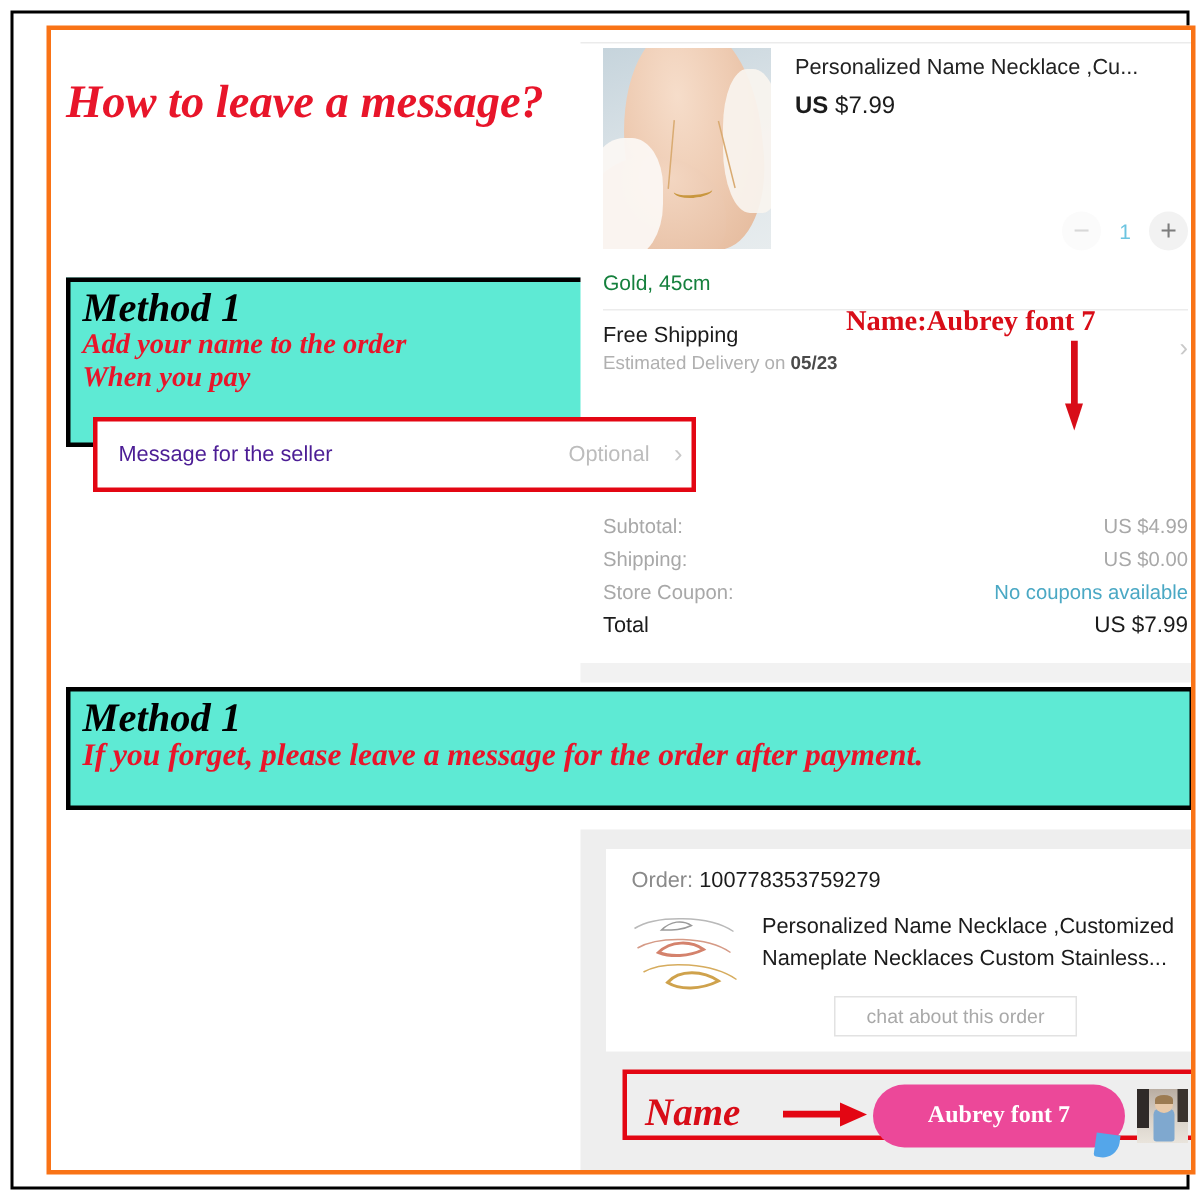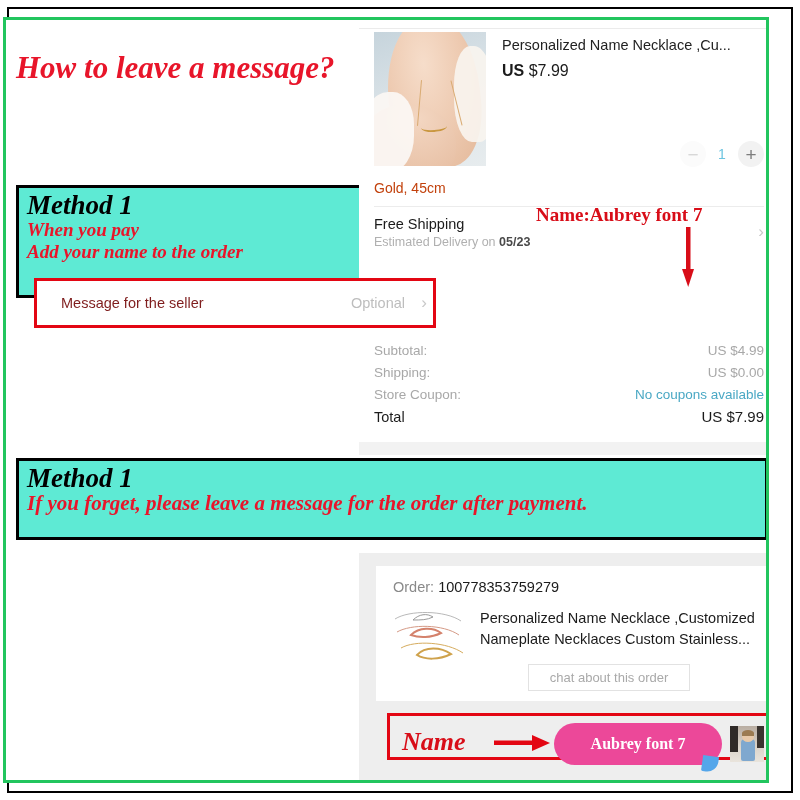--- a/index.html
+++ b/index.html
@@ -12,23 +12,23 @@
 
   
   #frame-outer {
     position: absolute;
     left: 7px; top: 7px;
     width: 786px; height: 786px;
     border: 2px solid #000000;
   }
   #frame-inner {
     position: absolute;
-    left: 3px; top: 17px;
+    left: 31px; top: 17px;
     width: 766px; height: 766px;
-    border: 3px solid #22c55e;
+    border: 3px solid #f97316;
     background: #ffffff;
     overflow: hidden;
   }
 
   
   #headline {
     position: absolute;
     left: 10px; top: 30px;
     width: 380px;
     color: #e8152a;
@@ -159,21 +159,21 @@
     width: 26px; height: 26px; border-radius: 50%;
     display: flex; align-items: center; justify-content: center;
     font-size: 19px; line-height: 1;
   }
   #qty-minus { background: #fbfbfb; color: #d8d8d8; }
   #qty-plus  { background: #f2f2f2; color: #7d7d7d; }
   #qty-value { color: #6cc4e0; font-size: 14px; min-width: 10px; text-align: center; }
 
   #variant-text {
     position: absolute; left: 15px; top: 160px;
-    color: #c2410c; font-size: 14px; text-align: center;
+    color: #15803d; font-size: 14px; text-align: center;
   }
 
   .hr-light {
     position: absolute; left: 15px; width: 390px;
     height: 1px; background: #ececec;
   }
 
   
   #shipping-row { position: absolute; left: 15px; top: 196px; width: 390px; }
   #shipping-title { color: #1b1b1b; font-size: 14.5px; }
@@ -185,21 +185,21 @@
   }
 
   
   #message-row {
     position: absolute; left: 28px; top: 258px;
     width: 402px; height: 50px;
     border: 3px solid #e30613;
     display: flex; align-items: center;
     background: #ffffff;
   }
-  #message-label { margin-left: 24px; color: #7f1d1d; font-size: 14.5px; }
+  #message-label { margin-left: 14px; color: #4c1d95; font-size: 14.5px; }
   #message-optional {
     position: absolute; right: 28px;
     color: #bdbdbd; font-size: 14.5px;
   }
   #message-chevron {
     position: absolute; right: 6px;
     color: #c9c9c9; font-size: 17px;
   }
 
   
@@ -318,22 +318,22 @@
 <body>
 
 <div id="frame-outer"></div>
 
 <div id="frame-inner">
 
   <div id="headline">How to leave a message?</div>
 
   <div id="method1-box" class="method-box">
     <div class="method-title">Method 1</div>
+    <div class="method-line">Add your name to the order</div>
     <div class="method-line">When you pay</div>
-    <div class="method-line">Add your name to the order</div>
   </div>
 
   <div id="method2-box" class="method-box">
     <div class="method-title">Method 1</div>
     <div class="method-line">If you forget, please leave a message for the order after payment.</div>
   </div>
 
   <div id="checkout-panel">
     <div id="panel-top-rule"></div>
 

